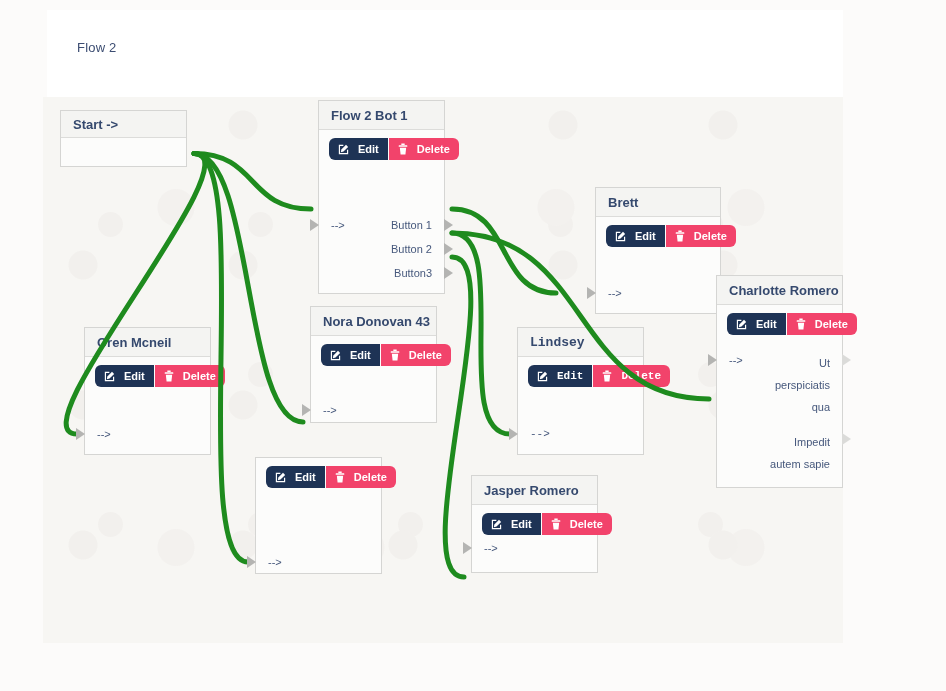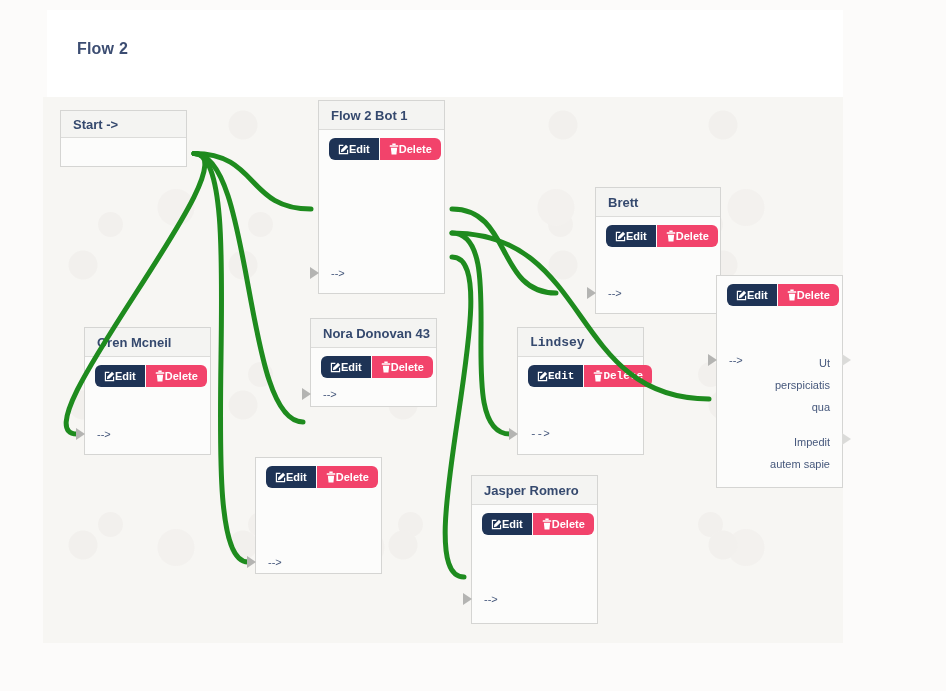--- a/index.html
+++ b/index.html
@@ -1,34 +1,34 @@
 <!DOCTYPE html>
 <html><head>
 <meta charset="utf-8">
 <style>
   html,body{margin:0;padding:0;background:#fcfbfa;font-family:"Liberation Sans","DejaVu Sans",sans-serif;}
   *{box-sizing:border-box;}
   .stage{position:relative;width:946px;height:691px;overflow:hidden;background:#fcfbfa;}
 
   .header-card{position:absolute;left:47px;top:10px;width:796px;height:87px;background:#ffffff;}
-  .header-card .title{padding:30px 0 0 30px;font-size:16px;font-weight:700;color:#3c4d72;letter-spacing:.2px;}
+  .header-card .title{padding:30px 0 0 30px;font-size:13px;font-weight:400;color:#3c4d72;letter-spacing:.2px;}
 
   .canvas-bg{position:absolute;left:43px;top:97px;width:800px;height:546px;background-color:#f7f6f3;
     background-image:radial-gradient(circle at 25% 20%, #f2f0ed 0 14px, transparent 15px),
                      radial-gradient(circle at 70% 65%, #f3f1ee 0 18px, transparent 19px),
                      radial-gradient(circle at 45% 85%, #f2f0ed 0 12px, transparent 13px);
     background-size:160px 140px,190px 170px,150px 150px;}
 
   .node{position:absolute;display:flex;flex-direction:column;background:#fcfcfb;border:1px solid #d5d5d3;}
   .node-header{background:#f4f4f2;border-bottom:1px solid #dcdcda;padding:5px 12px;flex:0 0 auto;}
   .node-title{font-size:13px;font-weight:700;color:#35496e;white-space:nowrap;}
   .compact .node-header{padding:4px 12px;}
 
   .btn-row{display:flex;padding:8px 0 0 10px;flex:0 0 auto;}
-  .btn{display:inline-flex;align-items:center;gap:0;font-size:11px;font-weight:700;color:#fff;
+  .btn{display:inline-flex;align-items:center;gap:9px;font-size:11px;font-weight:700;color:#fff;
        padding:4px 9px;border:none;cursor:pointer;font-family:inherit;line-height:14px;}
   .btn svg{display:block;}
   .btn-edit{background:#1e3355;border-radius:6px 0 0 6px;}
   .btn-delete{background:#f2436b;border-radius:0 6px 6px 0;margin-left:1px;}
 
   .ports{display:flex;align-items:flex-start;margin-top:auto;padding:0 12px;width:100%;flex:0 0 auto;}
   .in-col{text-align:left;}
   .out-col{margin-left:auto;text-align:right;}
   .in-row,.out-row{position:relative;font-size:11px;color:#46587c;line-height:16px;}
   .wide .in-row,.wide .out-row{line-height:24px;}
@@ -78,20 +78,25 @@
           <rect x="0.8" y="2.6" width="10.4" height="1.7" rx="0.6" fill="#fff"></rect>
           <path d="M2.2 5.4h7.6L8.9 13.6H3.1z" fill="#fff"></path>
         </svg>
         <span>Delete</span>
       </button>
     </div>
     <div class="ports" style="padding-bottom: 8px;">
       <div class="in-col">
           <div class="in-row"><span class="port"></span><span>--&gt;</span></div>
         </div>
+      <div class="out-col">
+          <div class="out-row"><span>Button 1</span><span class="port"></span></div>
+          <div class="out-row"><span>Button 2</span><span class="port"></span></div>
+          <div class="out-row"><span>Button3</span><span class="port"></span></div>
+        </div>
     </div>
   </div>
     <div class="node" style="left: 579px; top: 187px; width: 126px; height: 127px; margin-left: 16px;">
     <div class="node-header">
       <span class="node-title">Brett</span>
     </div>
     <div class="btn-row">
       <button class="btn btn-edit">
         <svg width="11" height="11" viewBox="0 0 14 14">
           <path d="M12.2 7.2V12.2H1.8V1.8H6.8" stroke="#fff" stroke-width="1.5" fill="none"></path>
@@ -109,20 +114,23 @@
       </button>
     </div>
     <div class="ports" style="padding-bottom: 12px;">
       <div class="in-col">
           <div class="in-row"><span class="port"></span><span>--&gt;</span></div>
         </div>
       <div class="out-col"></div>
     </div>
   </div>
     <div class="node para" style="left: 716px; top: 275px; width: 127px; height: 213px;">
+    <div class="node-header">
+      <span class="node-title">Charlotte Romero</span>
+    </div>
     <div class="btn-row">
       <button class="btn btn-edit">
         <svg width="11" height="11" viewBox="0 0 14 14">
           <path d="M12.2 7.2V12.2H1.8V1.8H6.8" stroke="#fff" stroke-width="1.5" fill="none"></path>
           <path d="M10.2 1.1l2.7 2.7L7 9.7l-3.4.7.7-3.4z" fill="#fff"></path>
         </svg>
         <span>Edit</span>
       </button>
       <button class="btn btn-delete">
         <svg width="10" height="12" viewBox="0 0 12 14">
@@ -164,21 +172,21 @@
         <span>Delete</span>
       </button>
     </div>
     <div class="ports" style="padding-bottom: 12px;">
       <div class="in-col">
           <div class="in-row"><span class="port"></span><span>--&gt;</span></div>
         </div>
       <div class="out-col"></div>
     </div>
   </div>
-    <div class="node" style="left: 310px; top: 318px; width: 127px; height: 89px;">
+    <div class="node" style="left: 310px; top: 306px; width: 127px; height: 117px;">
     <div class="node-header">
       <span class="node-title">Nora Donovan 43</span>
     </div>
     <div class="btn-row">
       <button class="btn btn-edit">
         <svg width="11" height="11" viewBox="0 0 14 14">
           <path d="M12.2 7.2V12.2H1.8V1.8H6.8" stroke="#fff" stroke-width="1.5" fill="none"></path>
           <path d="M10.2 1.1l2.7 2.7L7 9.7l-3.4.7.7-3.4z" fill="#fff"></path>
         </svg>
         <span>Edit</span>
@@ -245,21 +253,21 @@
         <span>Delete</span>
       </button>
     </div>
     <div class="ports" style="padding-bottom: 3px;">
       <div class="in-col">
           <div class="in-row"><span class="port"></span><span>--&gt;</span></div>
         </div>
       <div class="out-col"></div>
     </div>
   </div>
-    <div class="node" style="left: 471px; top: 475px; width: 127px; height: 149px;">
+    <div class="node" style="left: 471px; top: 475px; width: 127px; height: 98px;">
     <div class="node-header">
       <span class="node-title">Jasper Romero</span>
     </div>
     <div class="btn-row">
       <button class="btn btn-edit">
         <svg width="11" height="11" viewBox="0 0 14 14">
           <path d="M12.2 7.2V12.2H1.8V1.8H6.8" stroke="#fff" stroke-width="1.5" fill="none"></path>
           <path d="M10.2 1.1l2.7 2.7L7 9.7l-3.4.7.7-3.4z" fill="#fff"></path>
         </svg>
         <span>Edit</span>

